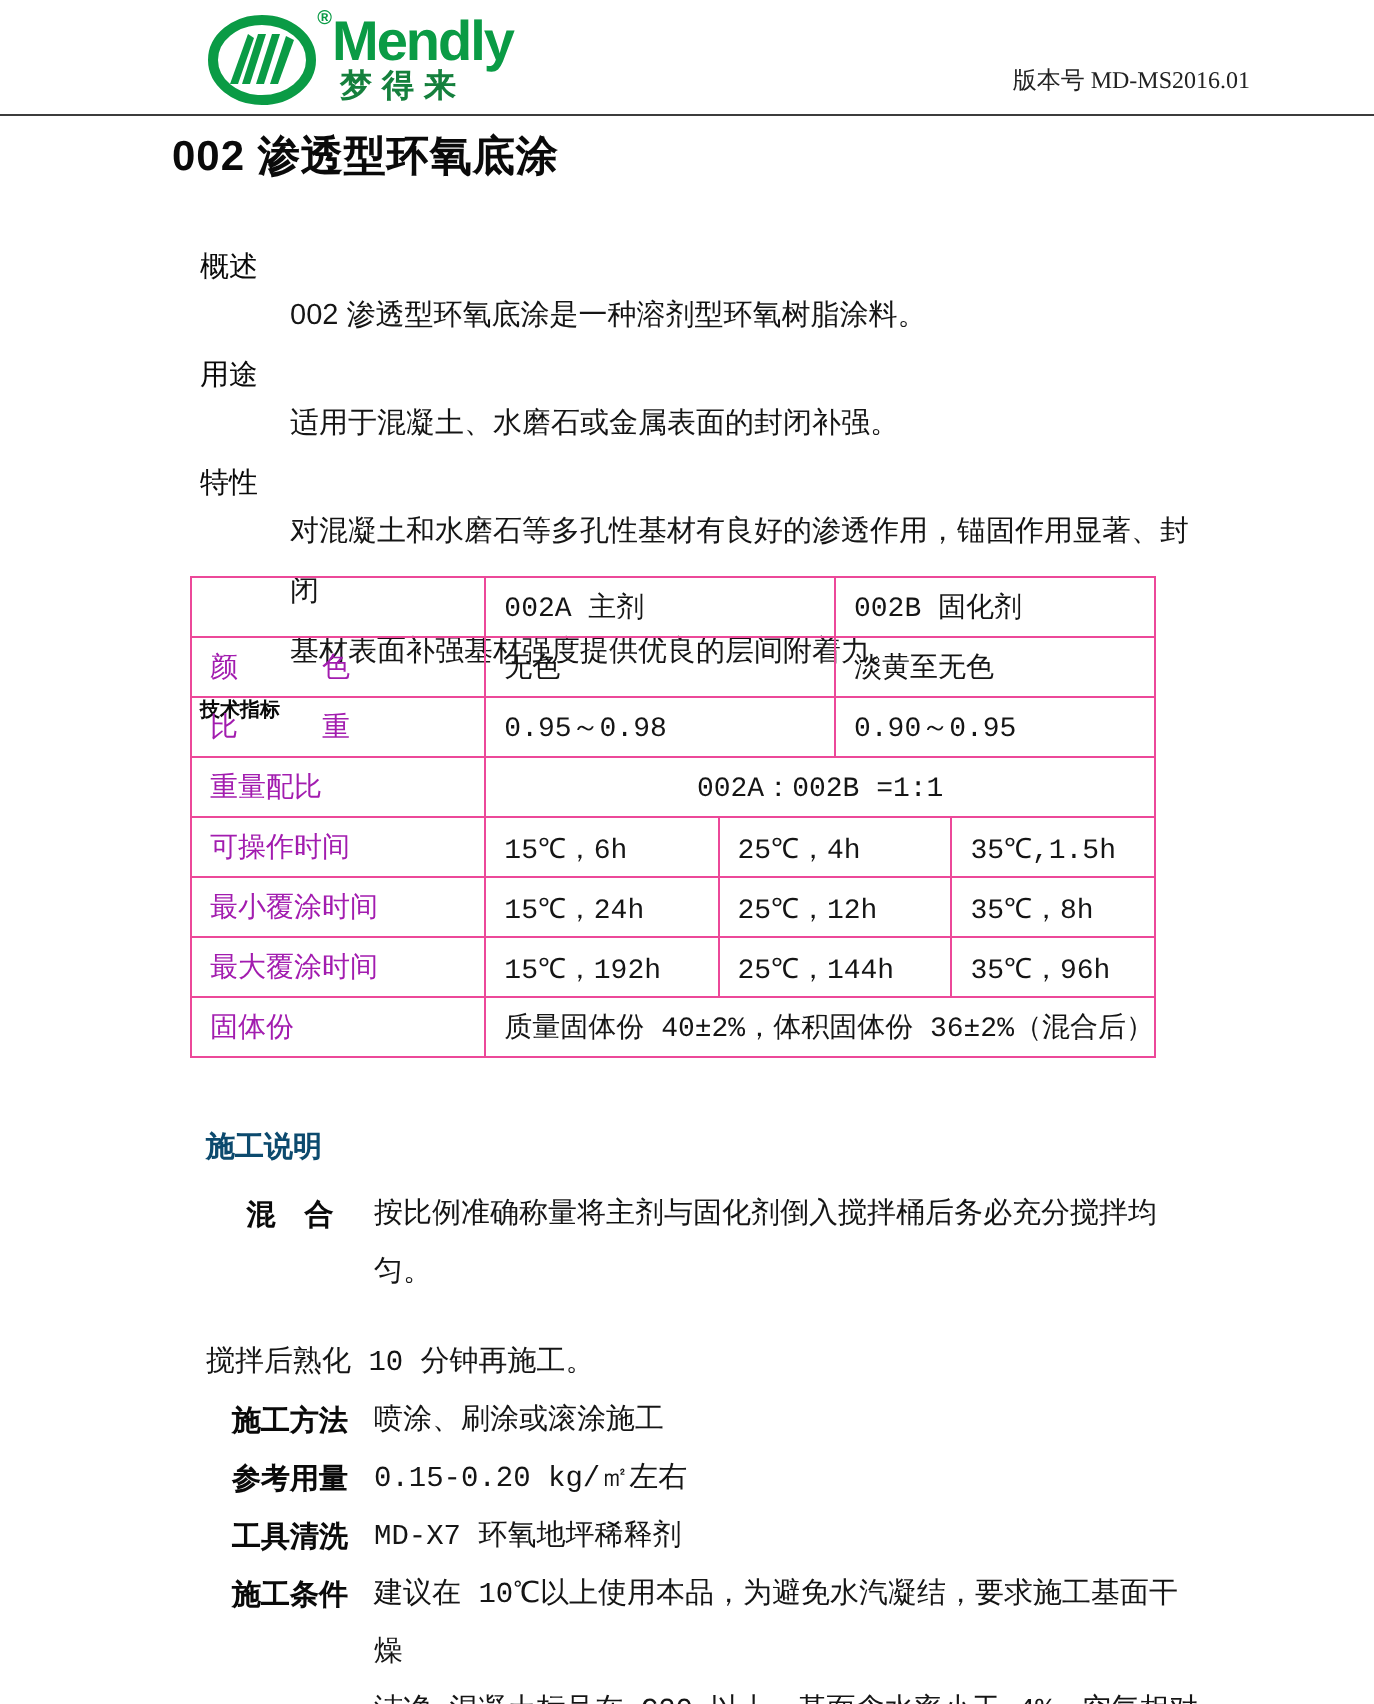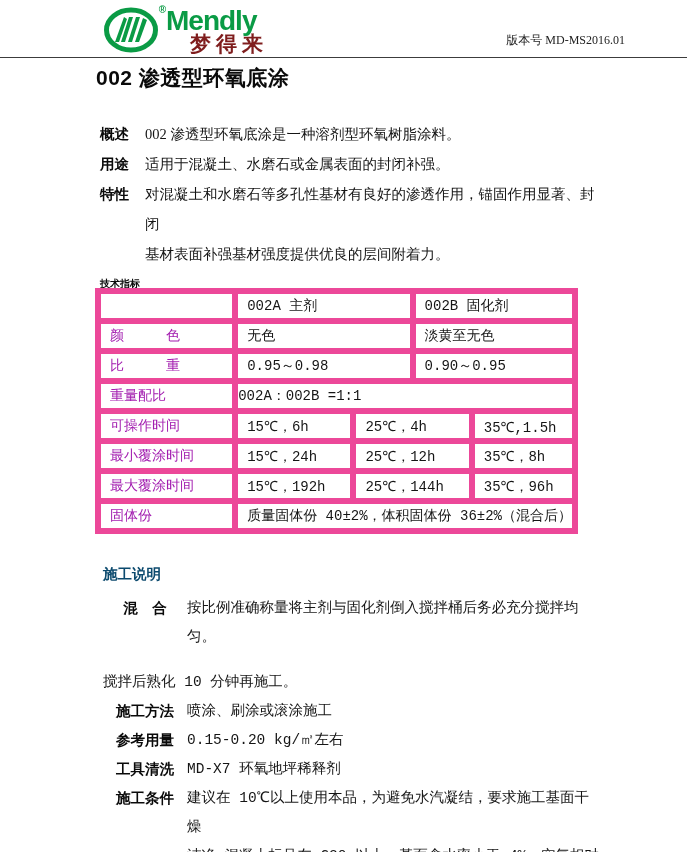--- a/index.html
+++ b/index.html
@@ -22,69 +22,69 @@
     font-family:"Liberation Sans",sans-serif;
   }
   .logo-text { margin-left:4px; }
   .brand-name {
     font-family:"Liberation Sans",sans-serif;
     font-weight:bold; font-size:28px; line-height:26px;
     color:#0a9b45; letter-spacing:-1px; margin-top:3px;
   }
   .brand-cn {
     font-family:"Liberation Sans",sans-serif;
-    font-weight:bold; font-size:21px; line-height:19px;
-    color:#7f1d1d; letter-spacing:5px; margin-left:24px;
+    font-weight:bold; font-size:16px; line-height:19px;
+    color:#15803d; letter-spacing:5px; margin-left:4px;
   }
   .version {
     position:absolute; top:32px; right:62px;
     font-size:12px; color:#222;
     font-family:"Liberation Serif","DejaVu Serif",serif;
   }
   .header-rule {
     position:absolute; top:57px; left:0; width:687px; height:0;
     border-top:1px solid #3c3c3c;
   }
   
   .doc-title {
-    position:absolute; left:96px; top:64px;
+    position:absolute; left:86px; top:64px;
     font-family:"Liberation Sans","DejaVu Sans",sans-serif;
     font-weight:bold; font-size:21px; color:#0a0a0a;
     letter-spacing:0.5px;
   }
   
   .intro { position:absolute; left:100px; top:119px; width:505px; }
   .ipara { display:flex; line-height:30px; font-size:14.5px; }
   .ilabel {
     flex:none; width:45px;
-    font-family:"Liberation Sans",sans-serif; font-weight:bold;
+    font-family:"Liberation Sans",sans-serif; font-weight:normal;
     color:#0a0a0a;
   }
-  .itext { width:450px; white-space:pre-wrap; font-family:Liberation Serif, serif; }
+  .itext { width:450px; white-space:pre-wrap; font-family:Liberation Sans, sans-serif;margin-top:24px; }
   .sec-heading {
     line-height:30px; font-size:10px;
     font-family:"Liberation Sans",sans-serif; font-weight:bold; color:#0a0a0a;
   }
   
   .spec-table {
     position:absolute; left:95px; top:288px;
     width:483px; border-collapse:collapse;
     font-size:14px;
   }
   .spec-table td {
-    border:6px solid #ec4899;
+    border:1px solid #ec4899;
     height:30px; padding:0 0 0 9px;
     vertical-align:middle; white-space:nowrap;
   }
   .spec-table td.prop {
     font-family:"Liberation Sans",sans-serif;
     color:#a21caf;
   }
   .spec-table td.val { font-family:"Liberation Mono","Liberation Serif",serif; }
-  .spec-table td.centered { text-align:left; padding-left:0; }
+  .spec-table td.centered { text-align:center; padding-left:0; }
   
   .construction { position:absolute; left:103px; top:560px; width:505px; }
   .c-heading {
     line-height:29px; font-size:14.5px; margin-bottom:5px;
     font-family:"Liberation Sans",sans-serif; font-weight:bold; color:#0c4a6e;
   }
   .cpara { display:flex; line-height:29px; font-size:14.5px; }
   .clabel {
     flex:none; width:84px;
     font-family:"Liberation Sans",sans-serif; font-weight:bold; color:#0a0a0a;text-align:center;

